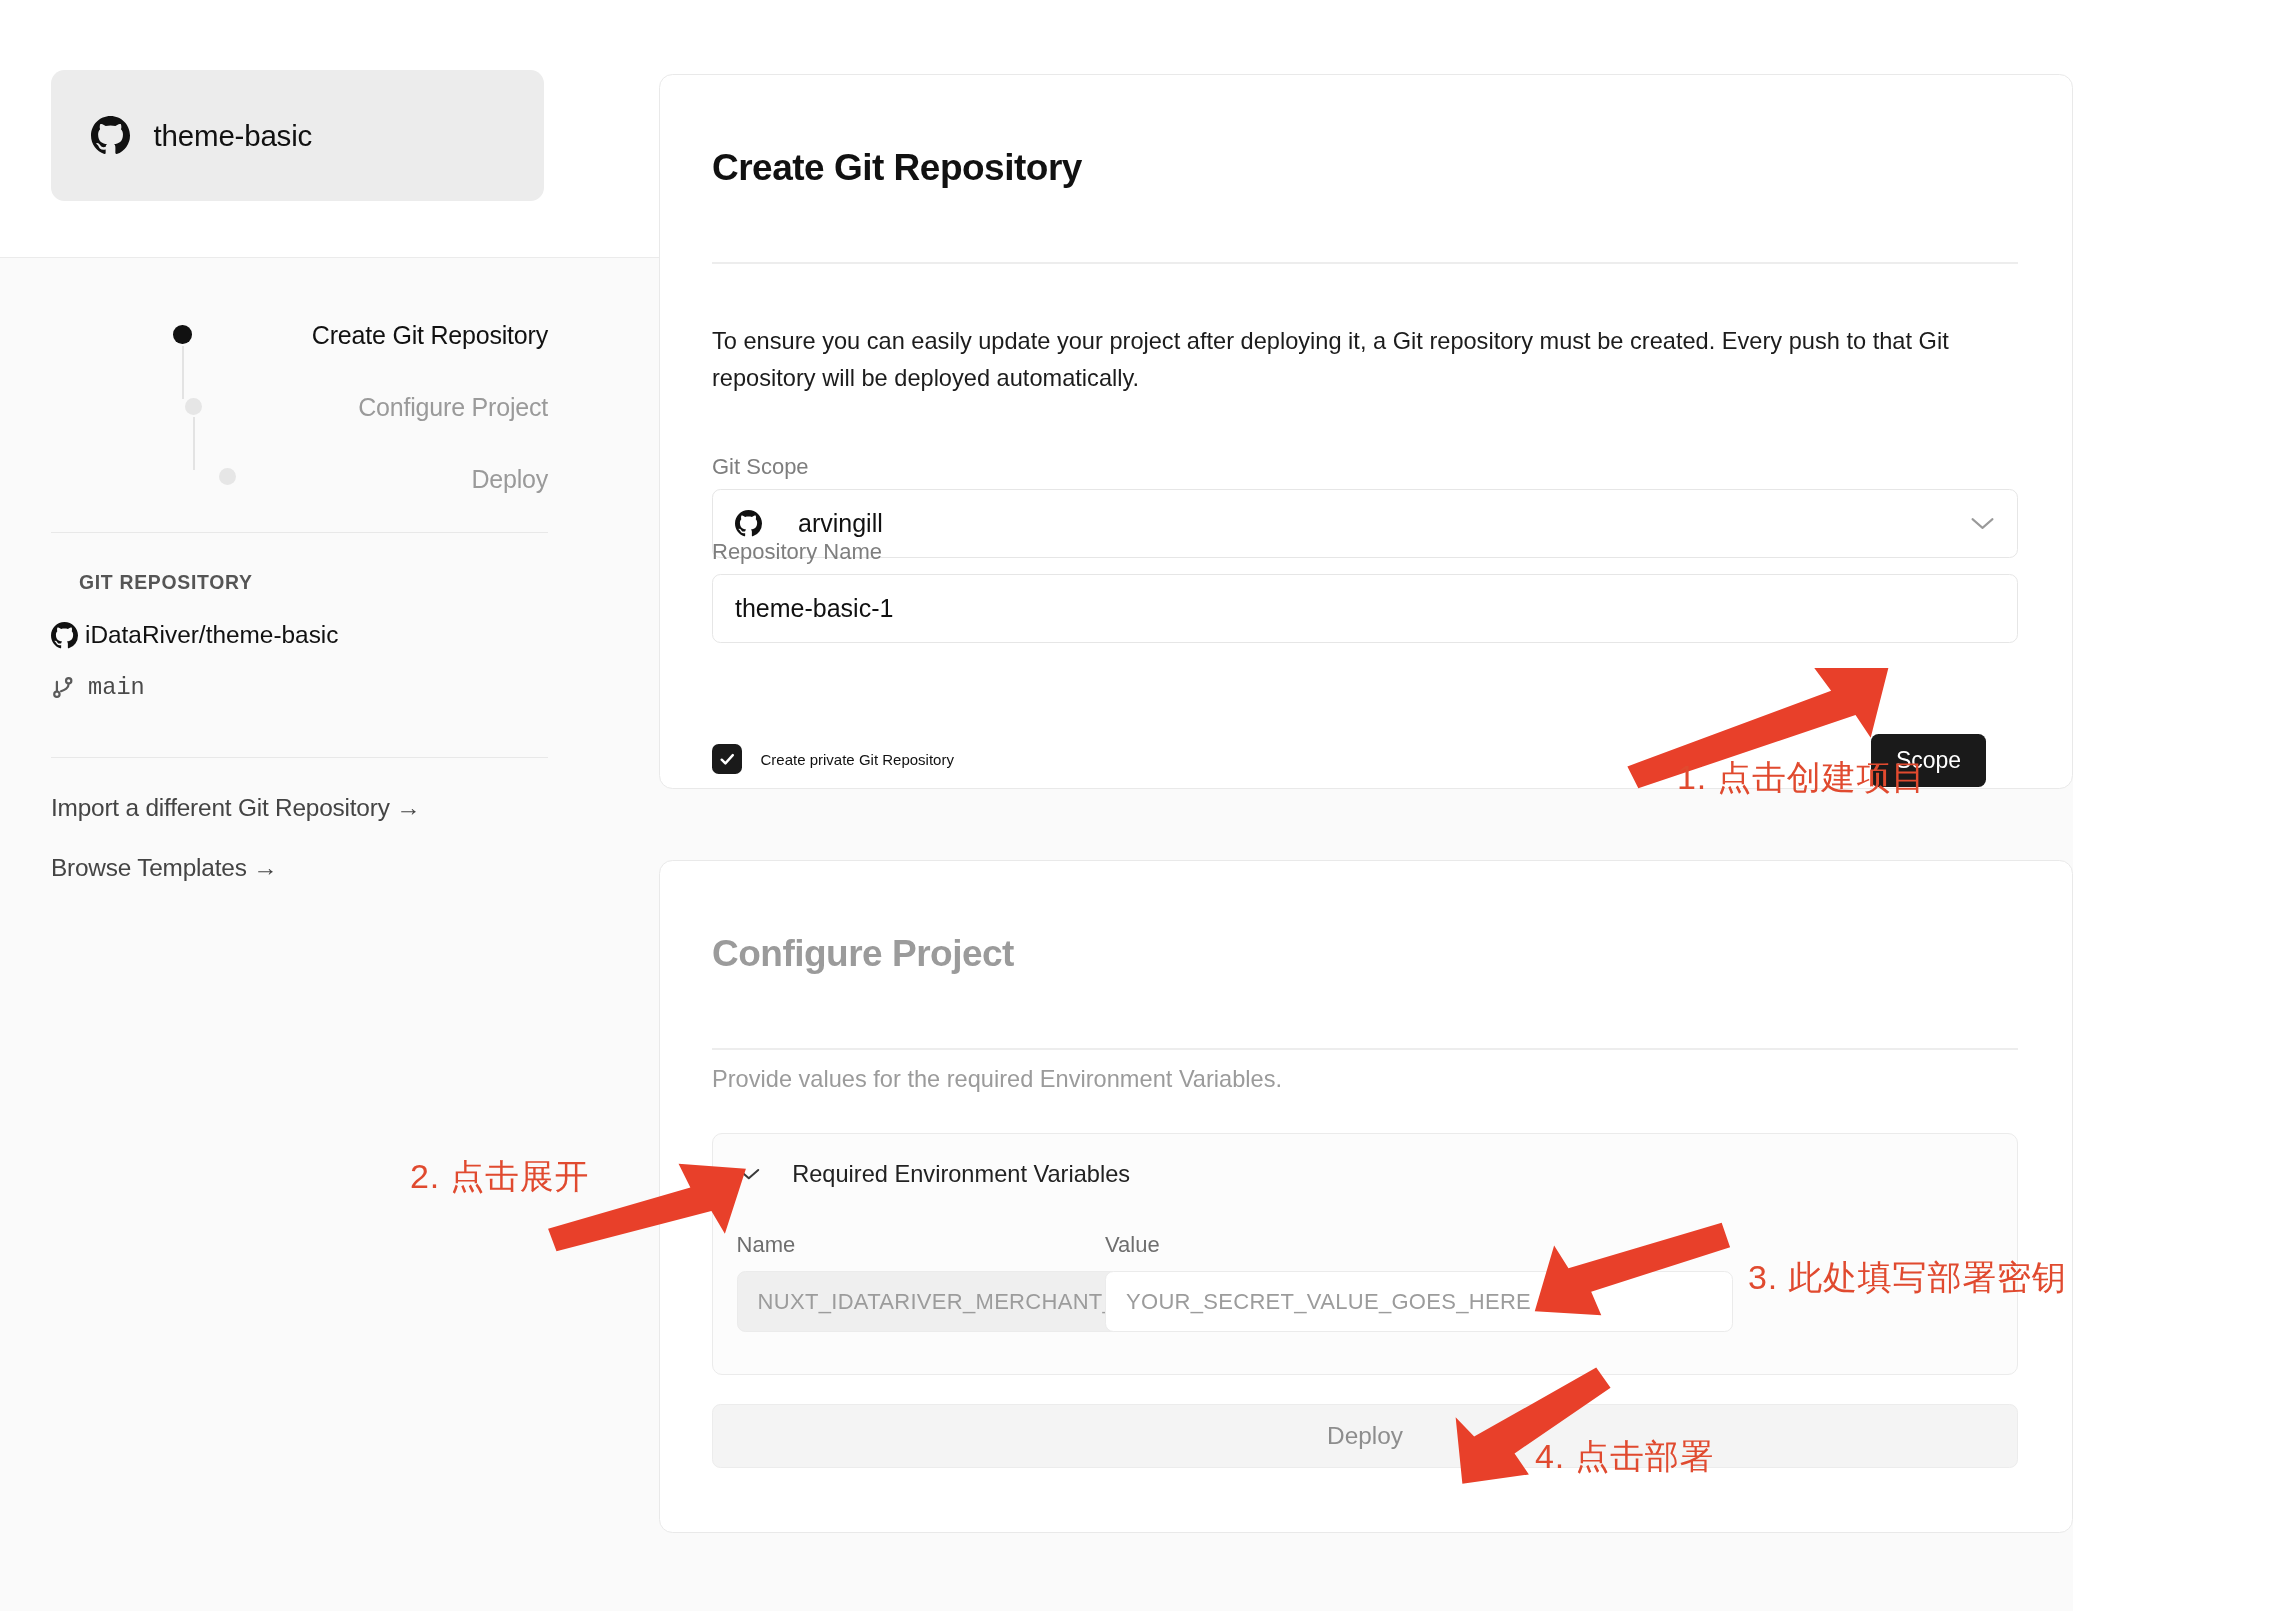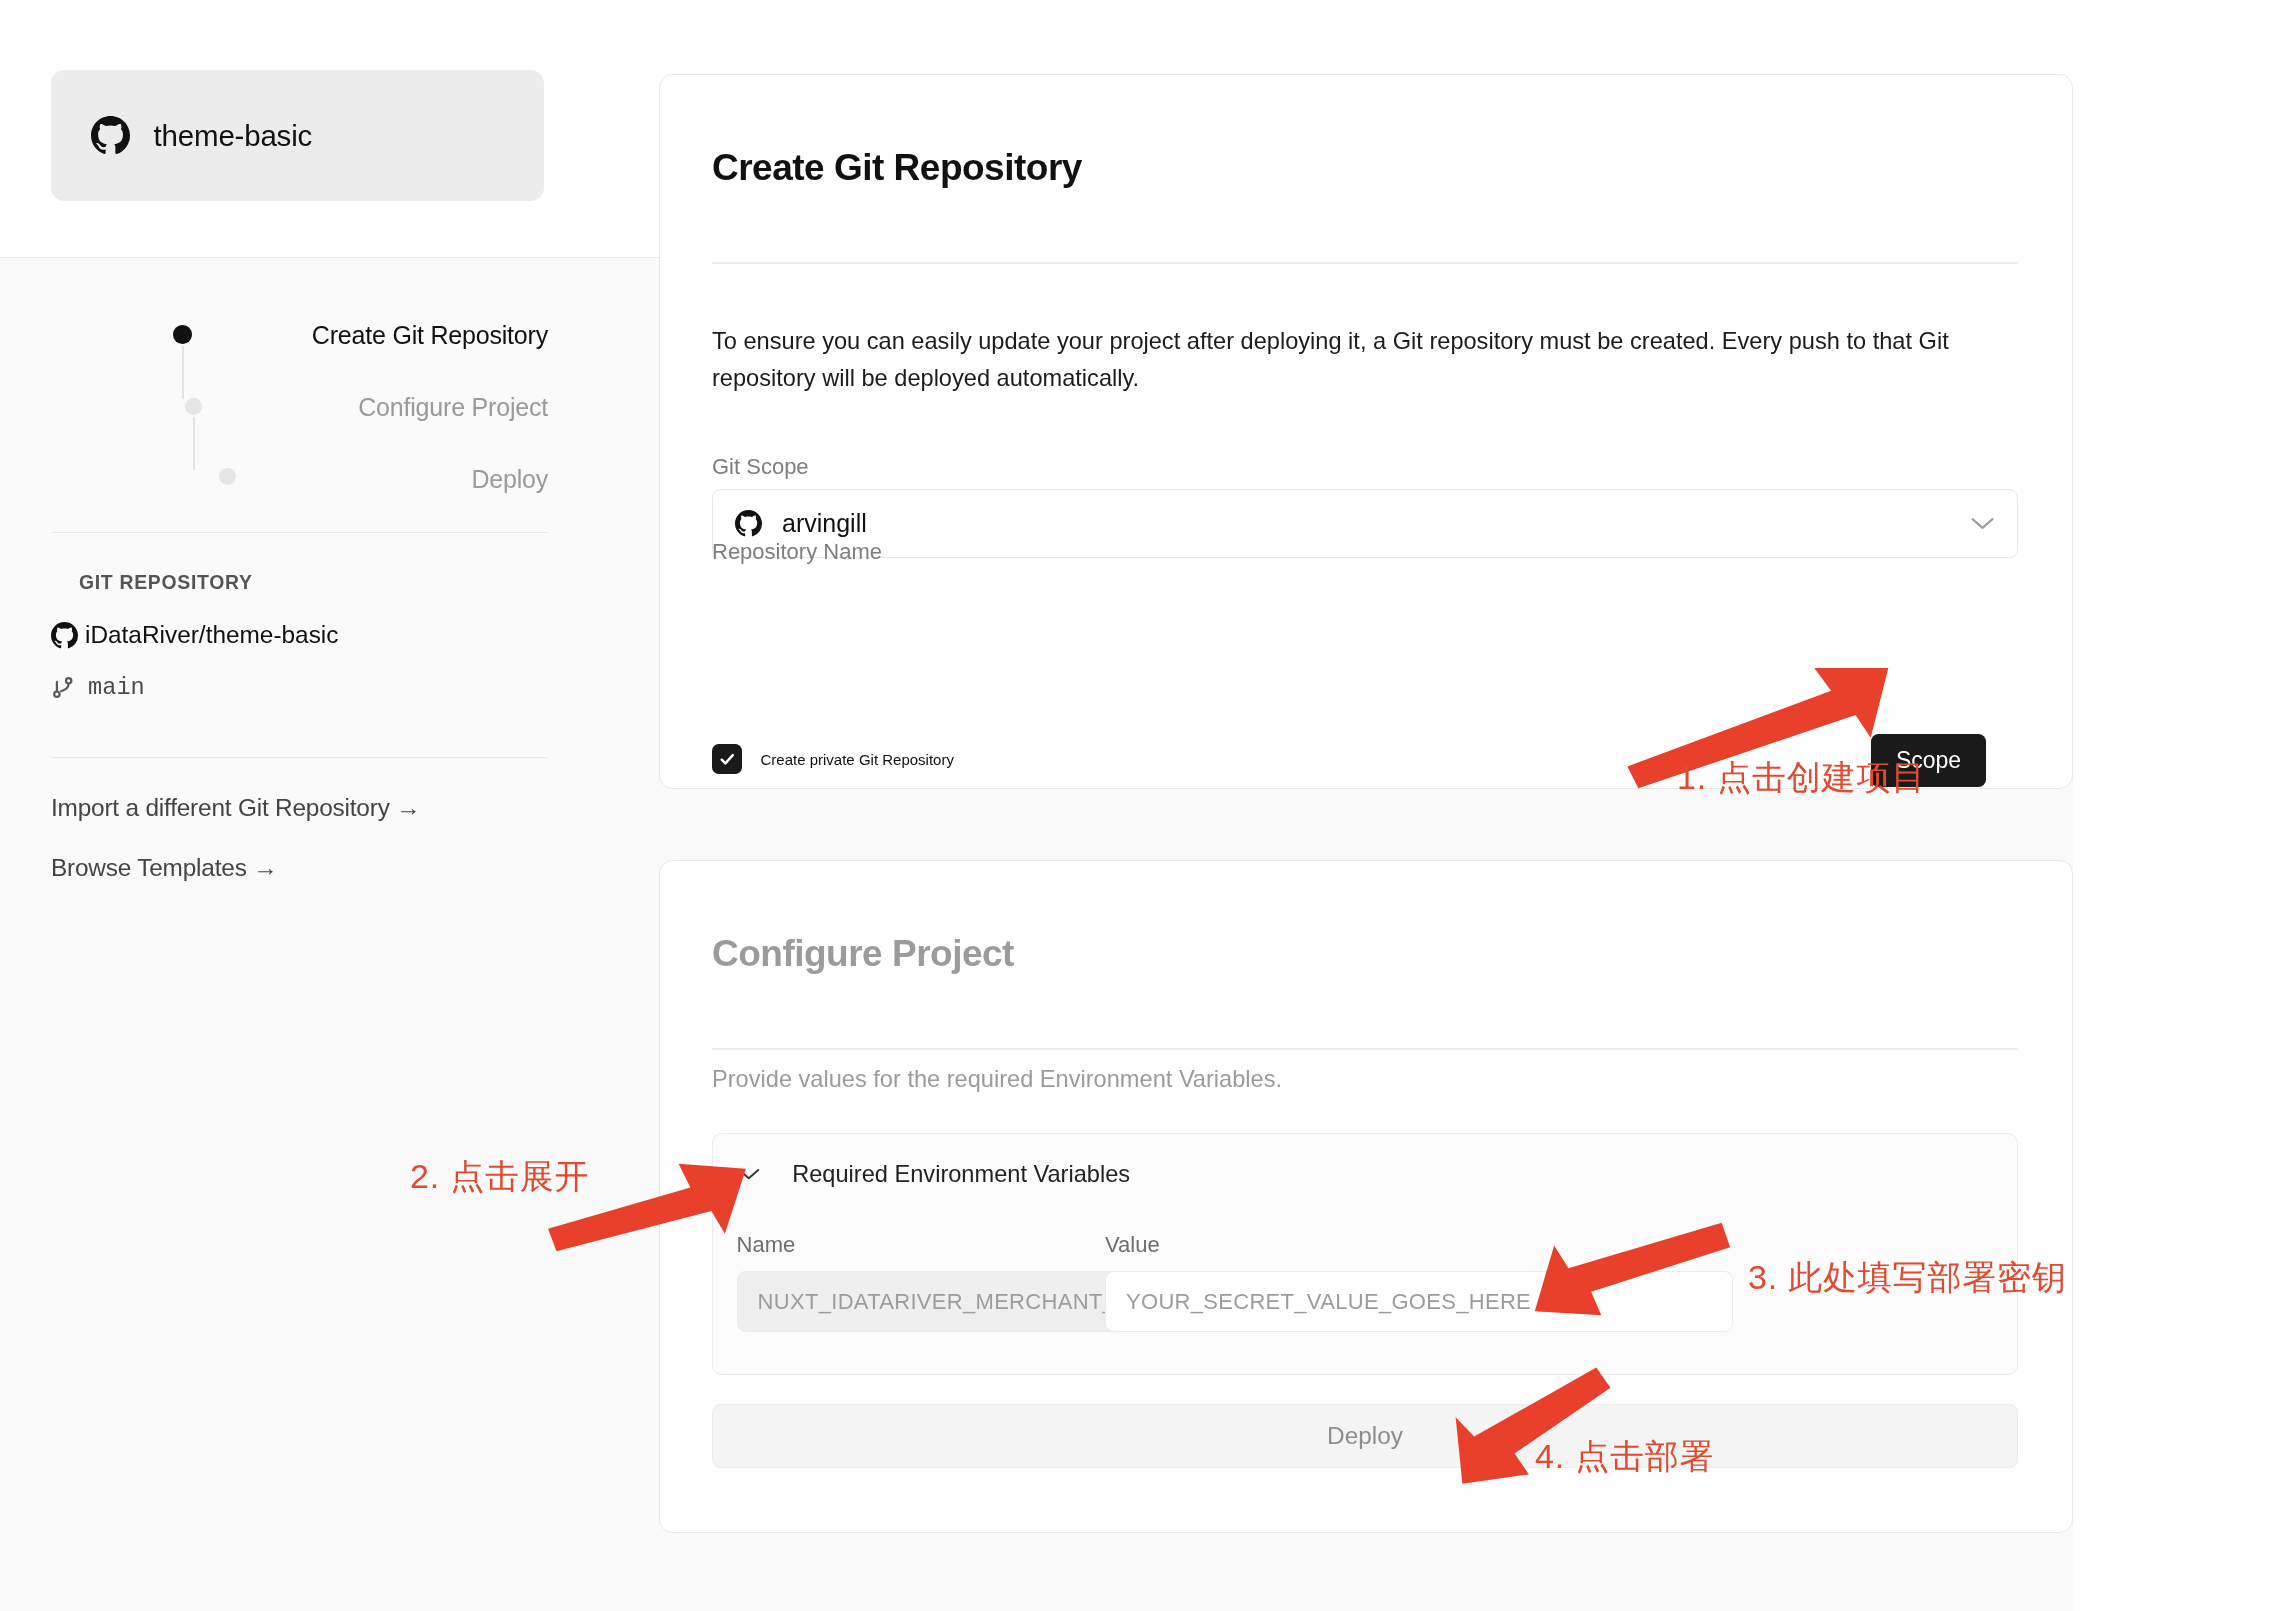--- a/index.html
+++ b/index.html
@@ -198,21 +198,21 @@
     height: 69px;
     border: 1.7px solid #e6e6e6;
     border-radius: 8.4px;
     background: #ffffff;
     display: flex;
     align-items: center;
     padding: 0 22px;
   }
   .scope-box { top: 414px; }
   .repo-box  { top: 499px; }
-  .scope-inner { display: flex; align-items: center; gap: 20px; flex: 1; }
+  .scope-inner { display: flex; align-items: center; gap: 36px; flex: 1; }
   .scope-inner .gh { width: 27px; height: 27px; flex: 0 0 auto; }
   .scope-value { font-size: 25px; color: #111111; }
   .repo-value  { font-size: 25px; color: #111111; }
   .chev { width: 25px; height: 15px; flex: 0 0 auto; }
 
   .checkbox-row {
     position: absolute;
     left: 52px; top: 669px;
     display: flex; align-items: center; gap: 18.5px;
   }
@@ -419,20 +419,23 @@
       </span>
       <span class="chev">
         <svg viewBox="0 0 20 12" width="25" height="15" fill="none" stroke="#9a9a9a" stroke-width="1.6" stroke-linecap="round" stroke-linejoin="round" aria-hidden="true">
           <path d="M2 2.5 L10 9.5 L18 2.5"></path>
         </svg>
       </span>
     </div>
 
     <div class="field-label lbl-repo">Repository Name</div>
 
+    <div class="input-box repo-box">
+      <span class="repo-value">theme-basic-1</span>
+    </div>
 
     <div class="checkbox-row">
       <span class="cbox">
         <svg viewBox="0 0 20 20" fill="none" stroke="#ffffff" stroke-width="2.6" stroke-linecap="round" stroke-linejoin="round" aria-hidden="true">
           <path d="M4 10.5 L8 14.5 L16 5.5"></path>
         </svg>
       </span>
       <span class="cbox-label">Create private Git Repository</span>
     </div>
 

